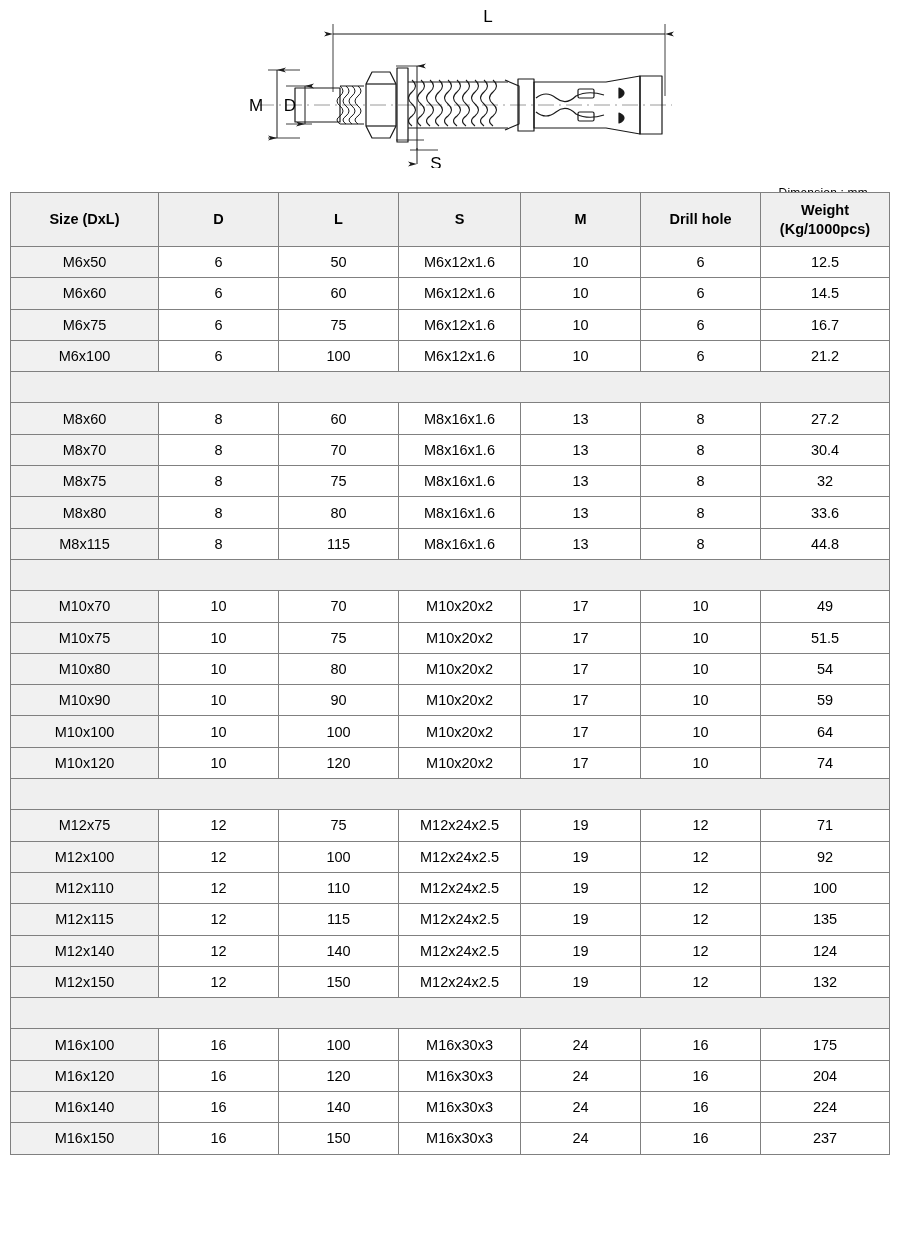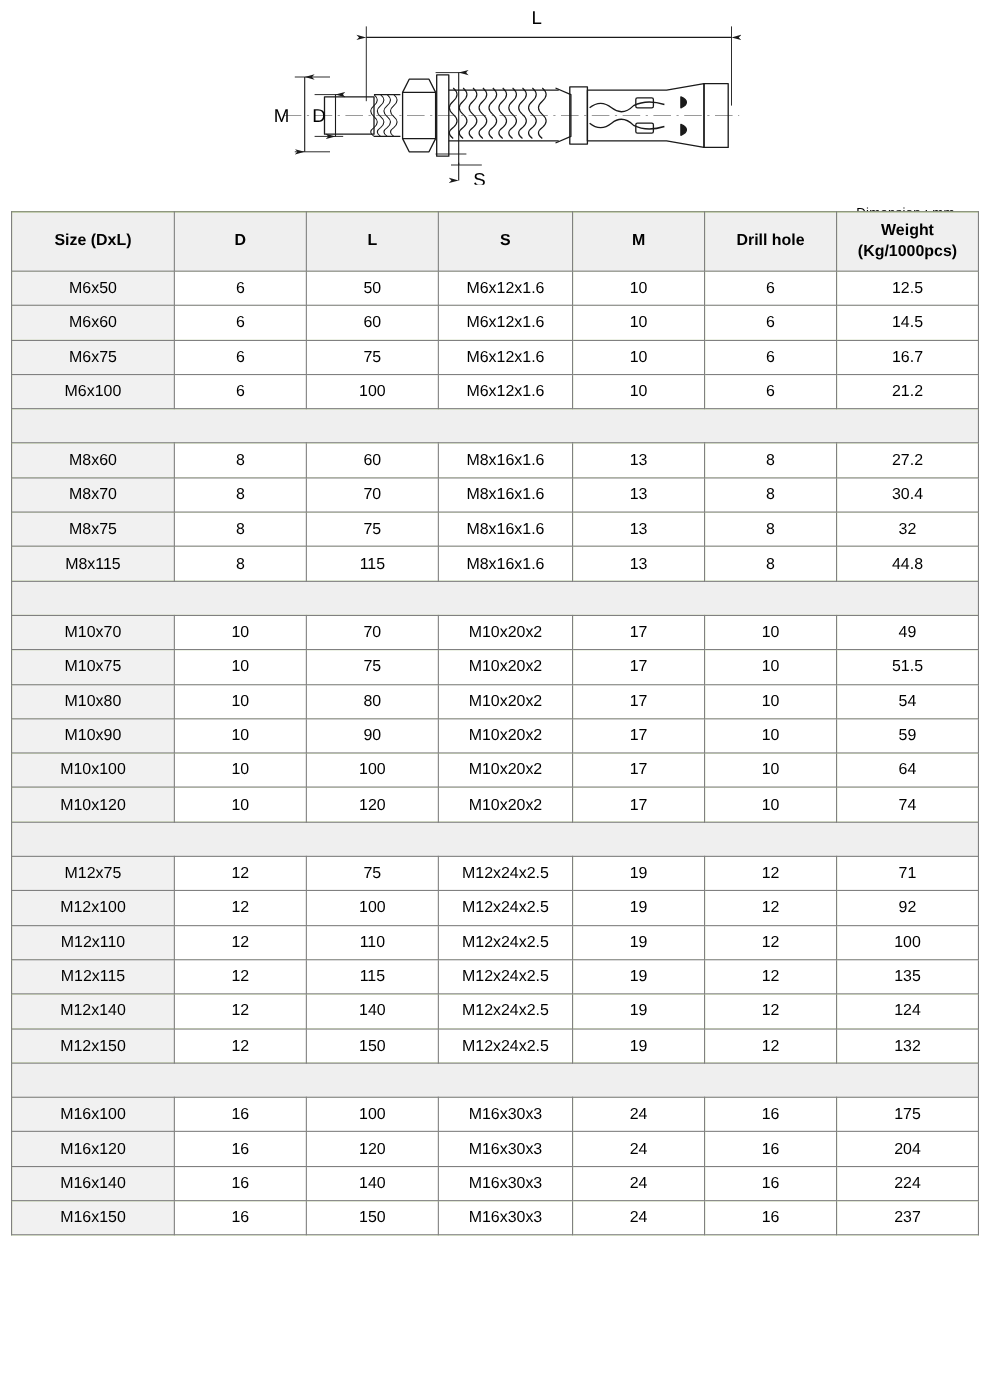--- a/index.html
+++ b/index.html
@@ -38,21 +38,21 @@
   #spec-table-wrap {
     position: absolute;
     left: 10px;
     top: 192px;
     width: 879px;
   }
   table#spec-table {
     border-collapse: collapse;
     table-layout: fixed;
     width: 879px;
-    background: #bef264;
+    background: #b91c1c;
   }
   table#spec-table col.c-size  { width: 148px; }
   table#spec-table col.c-d     { width: 120px; }
   table#spec-table col.c-l     { width: 120px; }
   table#spec-table col.c-s     { width: 122px; }
   table#spec-table col.c-m     { width: 120px; }
   table#spec-table col.c-drill { width: 120px; }
   table#spec-table col.c-wt    { width: 129px; }
 
   table#spec-table th,
@@ -285,20 +285,29 @@
         <tr class="data-row">
           <td class="size-cell">M8x75</td>
           <td class="val-cell">8</td>
           <td class="val-cell">75</td>
           <td class="val-cell">M8x16x1.6</td>
           <td class="val-cell">13</td>
           <td class="val-cell">8</td>
           <td class="val-cell">32</td>
         </tr>
         <tr class="data-row">
+          <td class="size-cell">M8x80</td>
+          <td class="val-cell">8</td>
+          <td class="val-cell">80</td>
+          <td class="val-cell">M8x16x1.6</td>
+          <td class="val-cell">13</td>
+          <td class="val-cell">8</td>
+          <td class="val-cell">33.6</td>
+        </tr>
+        <tr class="data-row">
           <td class="size-cell">M8x115</td>
           <td class="val-cell">8</td>
           <td class="val-cell">115</td>
           <td class="val-cell">M8x16x1.6</td>
           <td class="val-cell">13</td>
           <td class="val-cell">8</td>
           <td class="val-cell">44.8</td>
         </tr>
         <tr class="spacer-row">
           <td class="spacer-cell" colspan="7"></td>

